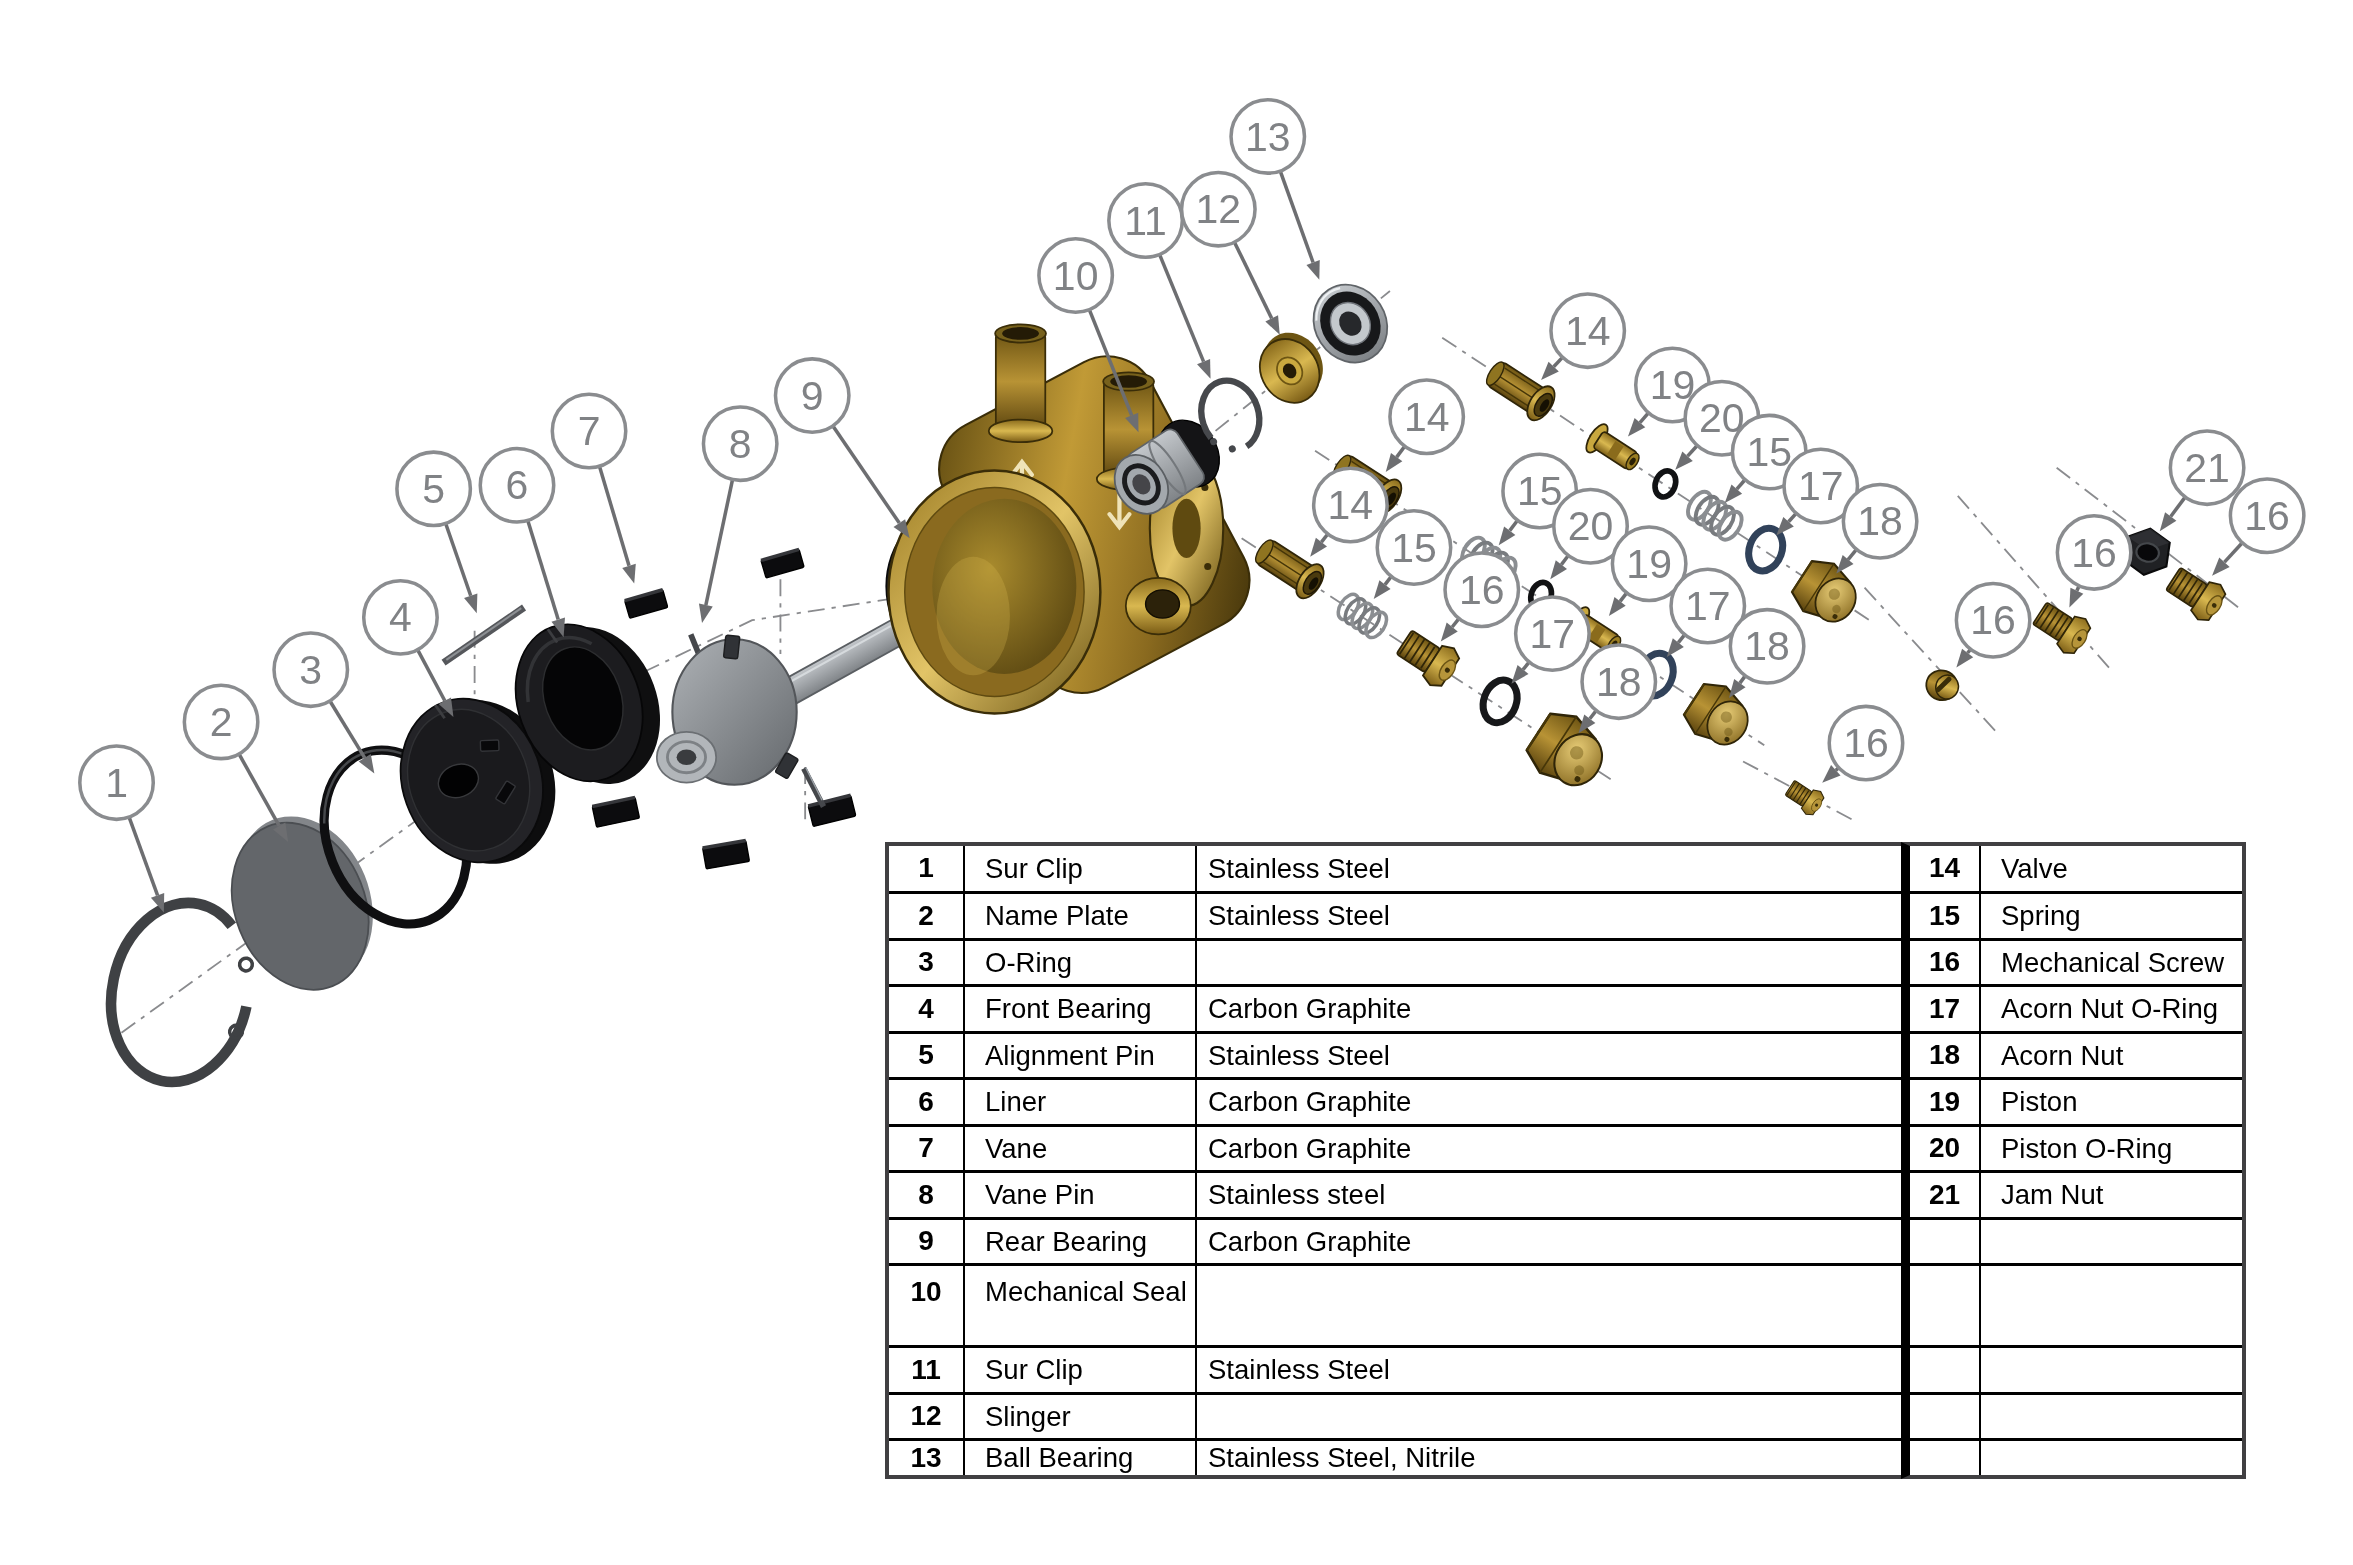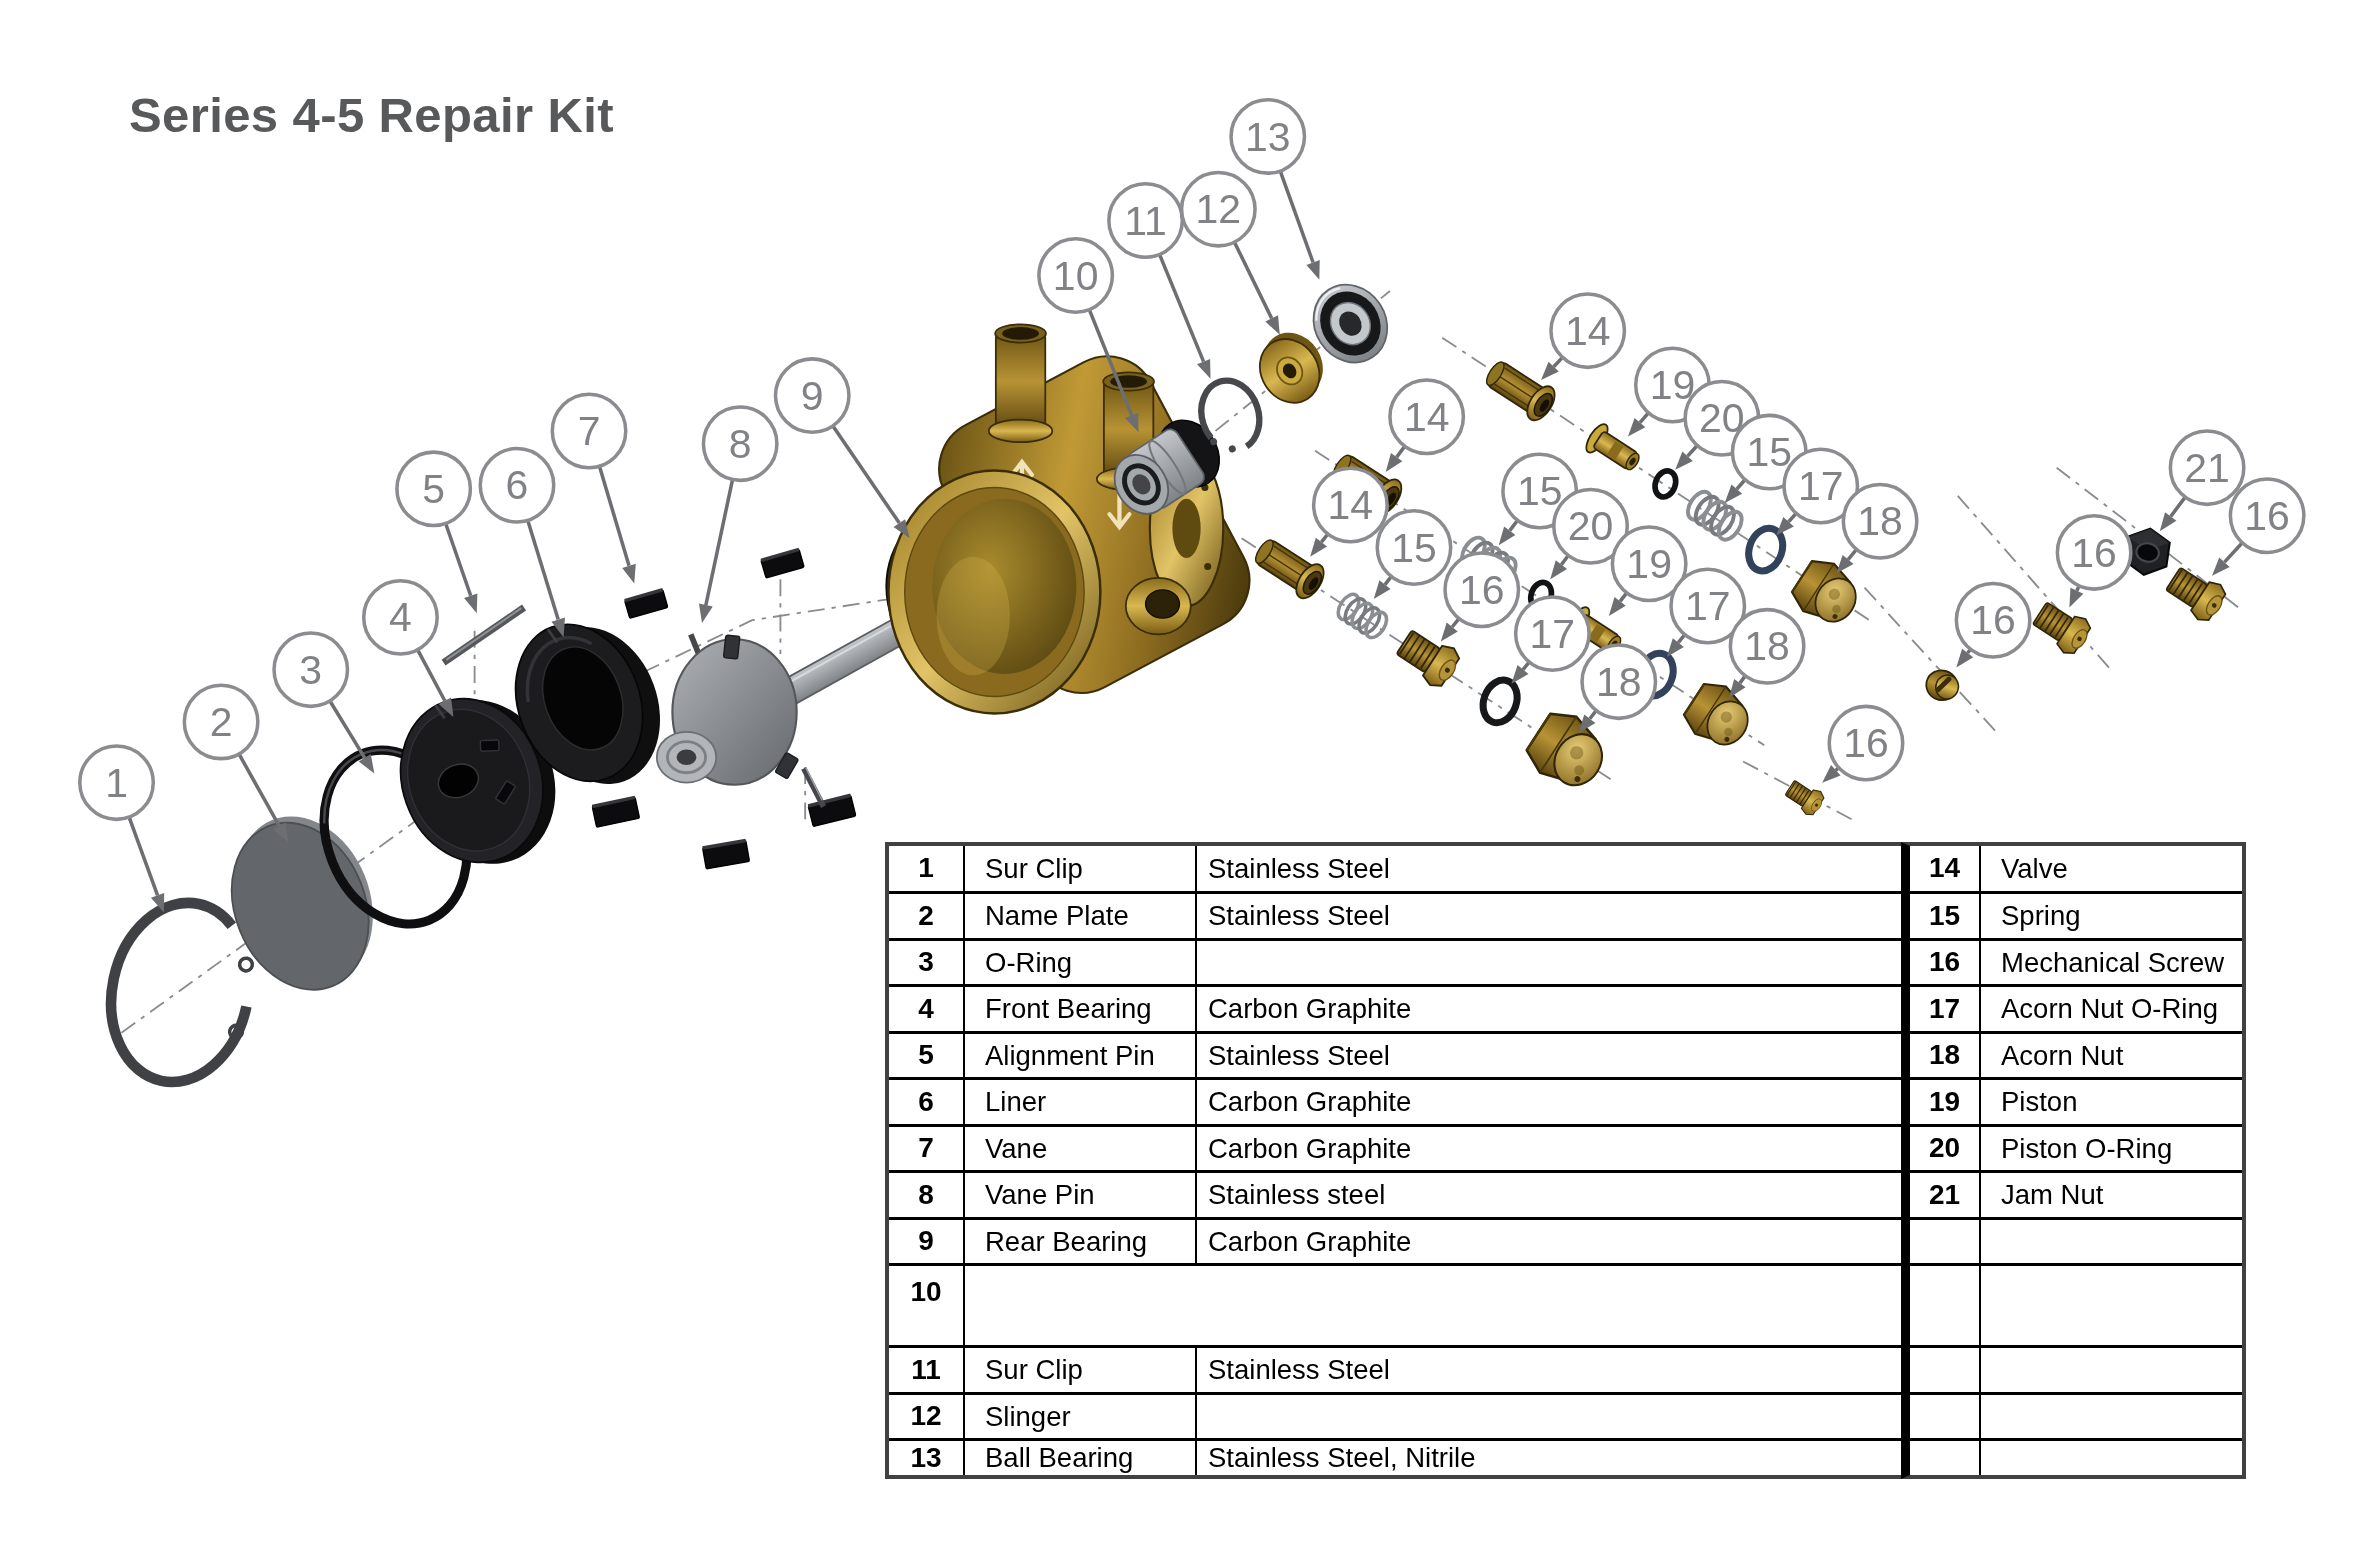--- a/index.html
+++ b/index.html
@@ -545,21 +545,20 @@
         <g>
           <line x1="3174.8419132176423" y1="768.3132996987233" x2="3149.579043391179" y2="795.8433501506383" stroke="#6d6e71" stroke-width="5"></line>
           <polygon points="3132,815 3142.2111011414245,789.0821796155695 3156.9469856409332,802.6045206857071" fill="#6d6e71"></polygon>
           <circle cx="3210" cy="730" r="52" fill="#ffffff" stroke="#8a8c8f" stroke-width="5"></circle>
           <text x="3210" y="750" text-anchor="middle" class="bno">16</text>
         </g>
       </g>
   </svg>
 
   <div class="title">
-    <div>Series 4-5 Repair Kit</div>
   </div>
 
   <div class="ptable">
     <div id="tleft" class="tbl left">
         <div class="trow" style="height: 45px;">
           <div class="cell c-num">1</div>
           <div class="cell c-name">Sur Clip</div>
           <div class="cell c-mat">Stainless Steel</div>
         </div>
         <div class="trow" style="height: 47px;">
@@ -596,20 +595,21 @@
           <div class="cell c-name">Vane Pin</div>
           <div class="cell c-mat">Stainless steel</div>
         </div>
         <div class="trow" style="height: 46px;">
           <div class="cell c-num">9</div>
           <div class="cell c-name">Rear Bearing</div>
           <div class="cell c-mat">Carbon Graphite</div>
         </div>
         <div class="trow tall" style="height: 82px;">
           <div class="cell c-num">10</div>
+          <div class="cell c-name">Mechanical Seal</div>
         </div>
         <div class="trow" style="height: 47px;">
           <div class="cell c-num">11</div>
           <div class="cell c-name">Sur Clip</div>
           <div class="cell c-mat">Stainless Steel</div>
         </div>
         <div class="trow" style="height: 46px;">
           <div class="cell c-num">12</div>
           <div class="cell c-name">Slinger</div>
         </div>

